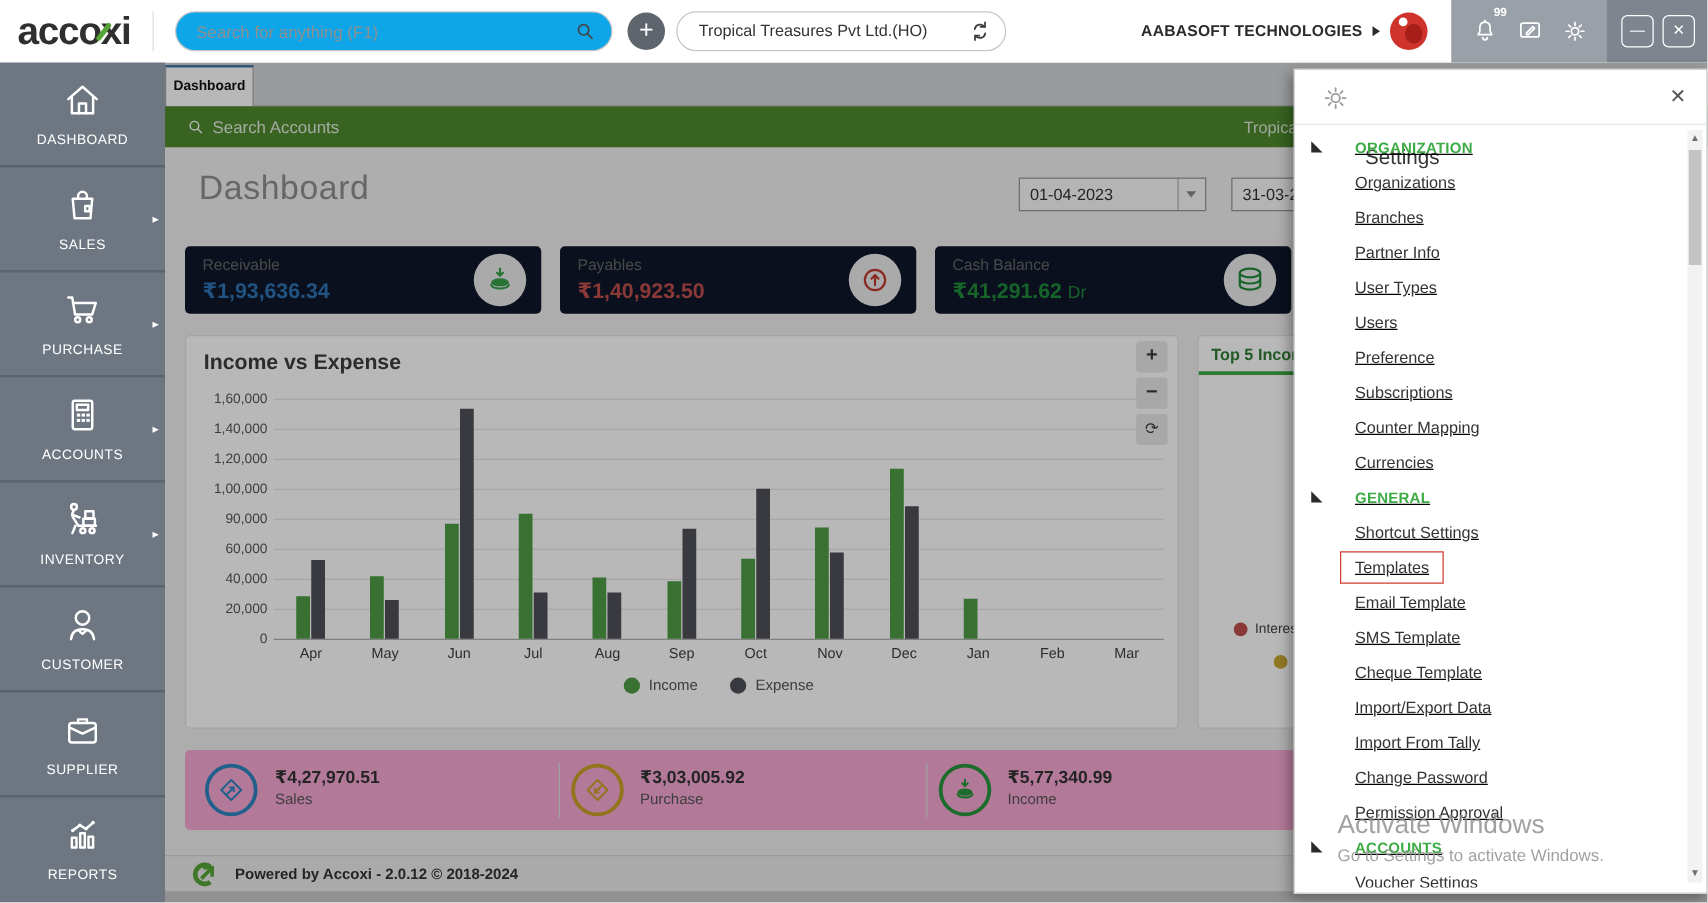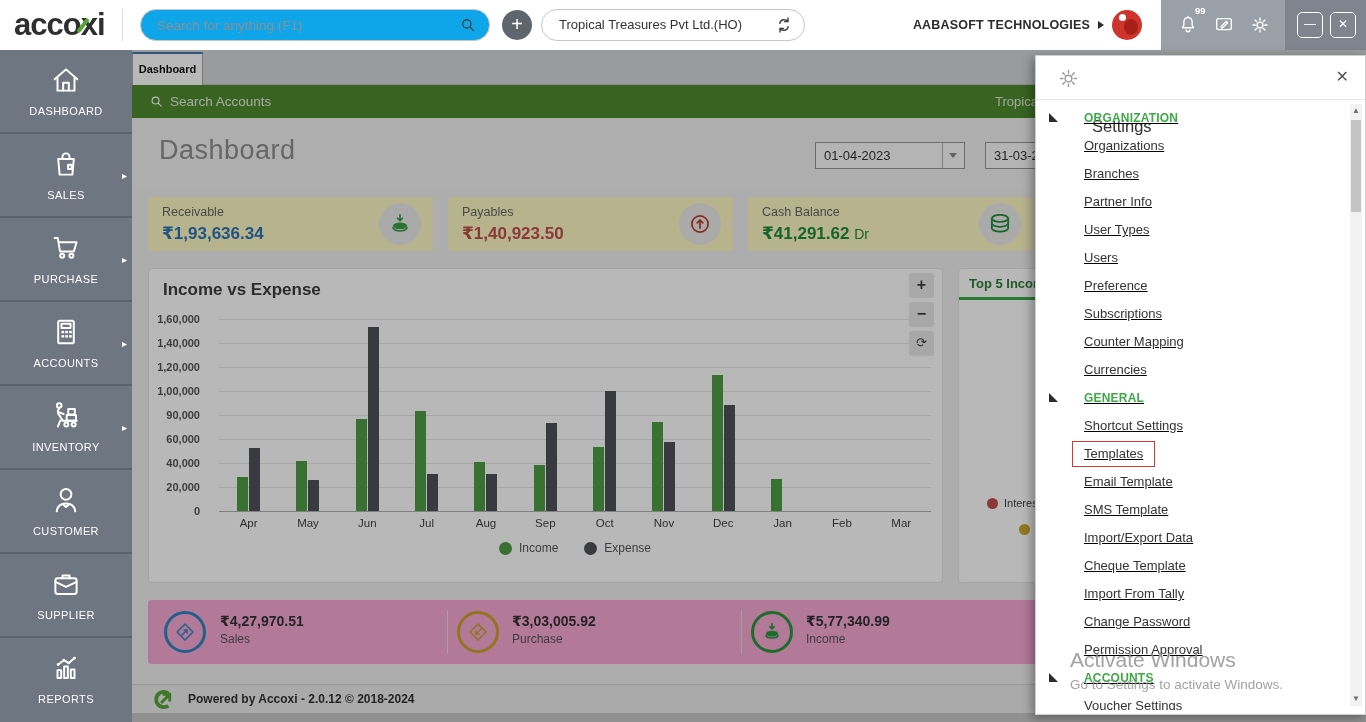--- a/index.html
+++ b/index.html
@@ -64,37 +64,37 @@
   .page-title { position:absolute; left:27px; top:17px; font-size:27px; color:#8f8f8f; letter-spacing:.5px; }
   .date-field { position:absolute; top:24px; height:27px; border:1px solid #979797; background:#fafafa; }
   .date-field .dval { position:absolute; left:8px; top:0; line-height:25px; font-size:13px; color:#333; white-space:nowrap; }
   .date-field .dd { position:absolute; right:0; top:0; width:22px; height:25px; border-left:1px solid #b5b5b5; }
   .date-field .dd::after { content:""; position:absolute; left:6px; top:10px; width:0; height:0;
         border-top:5px solid #8a8a8a; border-left:4px solid transparent; border-right:4px solid transparent; }
   #date-from { left:683px; width:150px; }
   #date-to { left:853px; width:150px; }
 
   
-  .stat-card { position:absolute; top:147px; width:285px; height:54px; background:#fef9c3; border-radius:4px;text-align:right; }
+  .stat-card { position:absolute; top:147px; width:285px; height:54px; background:#0f172a; border-radius:4px;text-align:right; }
   .stat-label { position:absolute; left:14px; top:8px; font-size:12.5px; color:#666; }
   .stat-value { position:absolute; left:14px; top:26px; font-size:17px; font-weight:700; }
   .stat-value .suffix { font-weight:400; font-size:14px; }
   .v-blue { color:#2e75b6; } .v-red { color:#c0504d; } .v-green { color:#1f8b3a; }
   .stat-icon { position:absolute; right:12px; top:6px; width:42px; height:42px; border-radius:50%;
                background:#ececec; display:flex; align-items:center; justify-content:center; }
 
   
   .chart-card { position:absolute; left:16px; top:218px; width:795px; height:315px; background:#fff;
                 border:1px solid #e3e3e3; border-radius:4px; }
   .chart-title { position:absolute; left:14px; top:11px; font-size:17px; font-weight:600; color:#3d3d3d; }
   .zoom-btn { position:absolute; right:8px; width:25px; height:25px; background:#e9e9e9; border-radius:3px;
               color:#3c3c3c; text-align:center; font-size:16px; line-height:24px; font-weight:700; }
   #zoom-in{top:4px;} #zoom-out{top:33px;} #chart-refresh{top:62px; font-size:13px; font-weight:400;}
   .y-axis { position:absolute; left:8px; top:50px; width:57px; height:192px; }
-  .y-tick { position:absolute; right:14px; transform:translateY(-50%); font-size:11px; color:#555;font-weight:bold; }
+  .y-tick { position:absolute; right:0; transform:translateY(-50%); font-size:11px; color:#555; }
   .plot { position:absolute; left:70px; top:50px; width:712px; height:192px; }
   .gridline { position:absolute; left:0; right:0; height:1px; background:#e8e8e8; }
   .gridline.base { background:#b2b2b2; }
   .bars { position:absolute; left:0; top:0; width:712px; height:192px; display:flex; align-items:flex-end; }
   .slot { flex:1; display:flex; justify-content:center; align-items:flex-end; gap:1px; height:100%; }
   .bar { width:11px; }
   .x-labels { position:absolute; left:70px; top:248px; width:712px; display:flex; }
   .x-label { flex:1; text-align:center; font-size:11.5px; color:#3f3f3f; }
   .chart-legend { position:absolute; left:70px; top:272px; width:712px; display:flex; justify-content:center; gap:26px; }
   .leg-item { display:flex; align-items:center; gap:7px; font-size:12px; color:#555; }
@@ -557,22 +557,22 @@
         <div class="settings-item"><span>Users</span></div>
         <div class="settings-item"><span>Preference</span></div>
         <div class="settings-item"><span>Subscriptions</span></div>
         <div class="settings-item"><span>Counter Mapping</span></div>
         <div class="settings-item"><span>Currencies</span></div>
         <div class="settings-section-header"><span class="tri"></span>GENERAL</div>
         <div class="settings-item"><span>Shortcut Settings</span></div>
         <div class="settings-item"><span class="hl">Templates</span></div>
         <div class="settings-item"><span>Email Template</span></div>
         <div class="settings-item"><span>SMS Template</span></div>
+        <div class="settings-item"><span>Cheque Template</span></div>
         <div class="settings-item"><span>Import/Export Data</span></div>
-        <div class="settings-item"><span>Cheque Template</span></div>
         <div class="settings-item"><span>Import From Tally</span></div>
         <div class="settings-item"><span>Change Password</span></div>
         <div class="settings-item"><span>Permission Approval</span></div>
         <div class="settings-section-header"><span class="tri"></span>ACCOUNTS</div>
         <div class="settings-item"><span>Voucher Settings</span></div>
       </div>
     <div class="sp-scroll">
       <div class="sp-arrow" style="top:0;">▲</div>
       <div class="sp-thumb"></div>
       <div class="sp-arrow" style="bottom:0;">▼</div>

